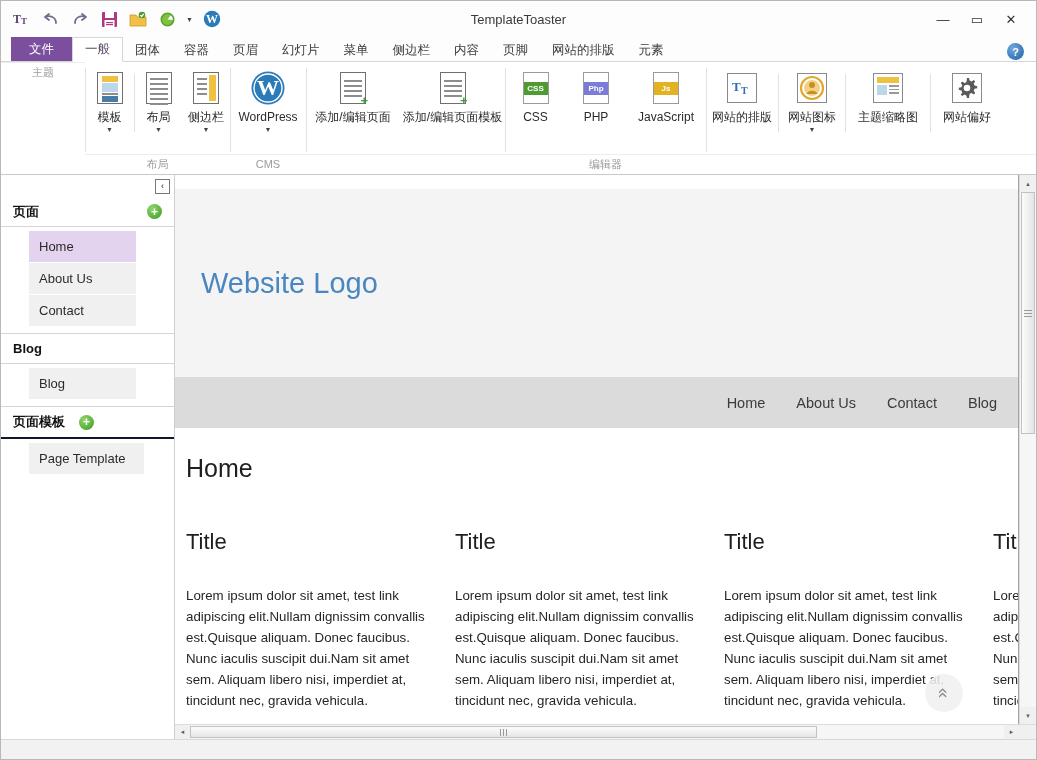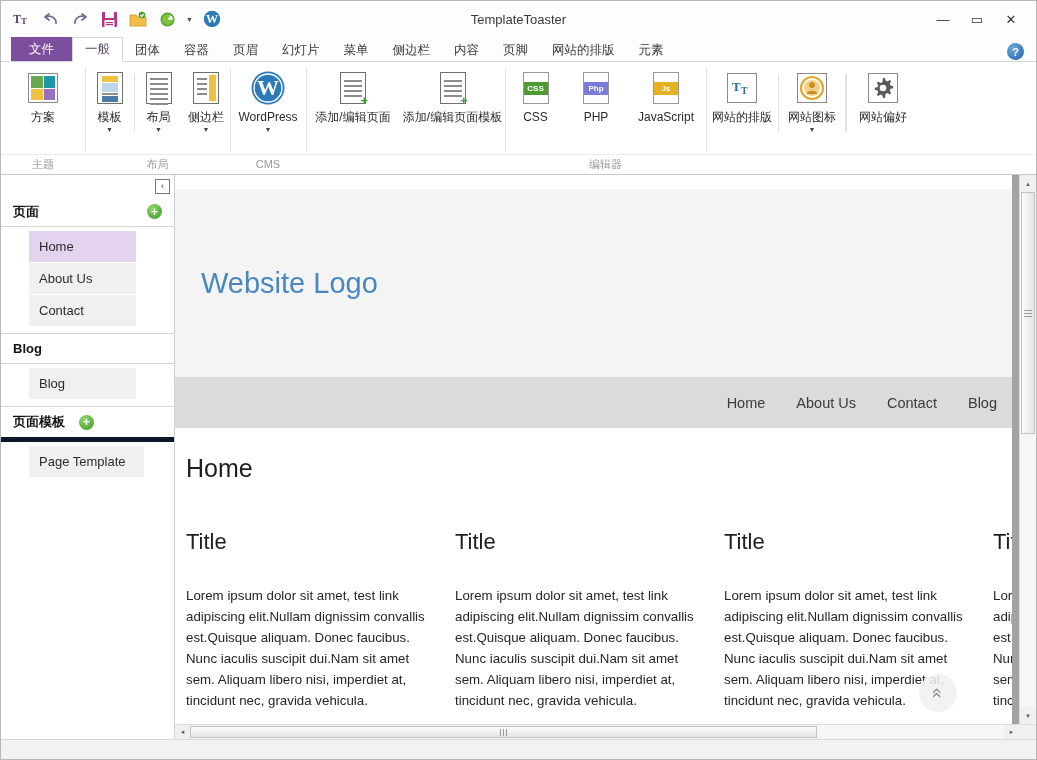--- a/index.html
+++ b/index.html
@@ -313,21 +313,21 @@
     background: #ffffff;
     position: relative;
   }
   .preview-row { flex: 1; display: flex; min-height: 0; }
   .preview-scroll {
     flex: 1;
     min-width: 0;
     overflow: hidden;
     background: #ffffff;
     position: relative;
-    border-right: 7px solid #a3a3a3;
+    border-right: 1px solid #a3a3a3;
   }
   .site {
     width: 1005px;
     position: relative;
   }
   .site-top-gap { height: 14px; background: #fff; }
   .site-header {
     background: #f4f4f4;
     height: 188px;
     display: flex;
@@ -553,33 +553,20 @@
     <div class="tab">内容</div>
     <div class="tab">页脚</div>
     <div class="tab">网站的排版</div>
     <div class="tab">元素</div>
     <div class="help-icon">?</div>
   </div>
 
   <div class="ribbon">
 
     <div class="rgroup" style="width:84px">
-      <div class="rgroup-items">
-        <div class="ritem" style="width:84px">
-          <div class="ritem-icon">
-            <div class="ic-scheme">
-              <div style="background:#6aa84f"></div>
-              <div style="background:#2196a8"></div>
-              <div style="background:#f0c040"></div>
-              <div style="background:#9b6fc0"></div>
-            </div>
-          </div>
-          <div class="ritem-label">方案</div>
-        </div>
-      </div>
       <div class="rgroup-label">主题</div>
     </div>
 
     <div class="rgroup" style="width:145px">
       <div class="rgroup-items">
         <div class="ritem" style="width:49px">
           <div class="ritem-icon">
             <div class="ic-doc" style="width:26px;height:32px;padding:2px;">
               <div style="height:6px;background:#f0c040;margin:1px 2px"></div>
               <div style="height:9px;background:#bcd6ea;margin:1px 2px"></div>
@@ -723,20 +710,36 @@
                 <circle cx="13" cy="13" r="8" fill="#f2d08a"></circle>
                 <circle cx="13" cy="10" r="3" fill="#c98f1e"></circle>
                 <path d="M7.5 19 C8.5 14.5 17.5 14.5 18.5 19 Z" fill="#c98f1e"></path>
               </svg>
             </div>
           </div>
           <div class="ritem-label">网站图标</div>
           <div class="ritem-caret">▼</div>
         </div>
         <div class="rsep"></div>
+        <div class="ritem" style="width:84px">
+          <div class="ritem-icon">
+            <div class="ic-box" style="display:block;padding:3px">
+              <div style="height:6px;background:#f0c040;margin-bottom:2px"></div>
+              <div style="display:flex;gap:2px">
+                <div style="width:10px;height:10px;background:#bcd6ea"></div>
+                <div style="flex:1">
+                  <div style="height:1.6px;background:#9a9a9a;margin-bottom:2px"></div>
+                  <div style="height:1.6px;background:#9a9a9a;margin-bottom:2px"></div>
+                  <div style="height:1.6px;background:#9a9a9a"></div>
+                </div>
+              </div>
+            </div>
+          </div>
+          <div class="ritem-label">主题缩略图</div>
+        </div>
         <div class="rsep"></div>
         <div class="ritem" style="width:72px">
           <div class="ritem-icon">
             <div class="ic-box">
               <svg width="24" height="24" viewBox="0 0 24 24">
                 <path d="M12 2 l2 0 .6 2.6 2 .9 2.2-1.5 1.4 1.4-1.5 2.2 .9 2 2.6 .6 0 2-2.6 .6-.9 2 1.5 2.2-1.4 1.4-2.2-1.5-2 .9L14 22l-2 0-.6-2.6-2-.9-2.2 1.5-1.4-1.4 1.5-2.2-.9-2L3.8 13.8l0-2 2.6-.6 .9-2L5.8 7l1.4-1.4 2.2 1.5 2-.9z" fill="#5a5a5a"></path>
                 <circle cx="12" cy="12" r="3.3" fill="#fff"></circle>
               </svg>
             </div>
           </div>
@@ -768,21 +771,21 @@
         <span class="sb-section-title">Blog</span>
       </div>
       <div class="sb-list">
         <div class="sb-item">Blog</div>
       </div>
 
       <div class="sb-section nospace" style="border-bottom:none">
         <span class="sb-section-title">页面模板</span>
         <span class="sb-add" style="margin-left:14px">+</span>
       </div>
-      <div class="sb-list tmpl" style="border-bottom:none;border-top:5px solid #0f172a">
+      <div class="sb-list tmpl" style="border-bottom:none;border-top:2px solid #0f172a">
         <div class="sb-item">Page Template</div>
       </div>
     </div>
 
     <div class="preview-wrap">
       <div class="preview-row">
         <div class="preview-scroll">
           <div class="site">
             <div class="site-top-gap"></div>
 

